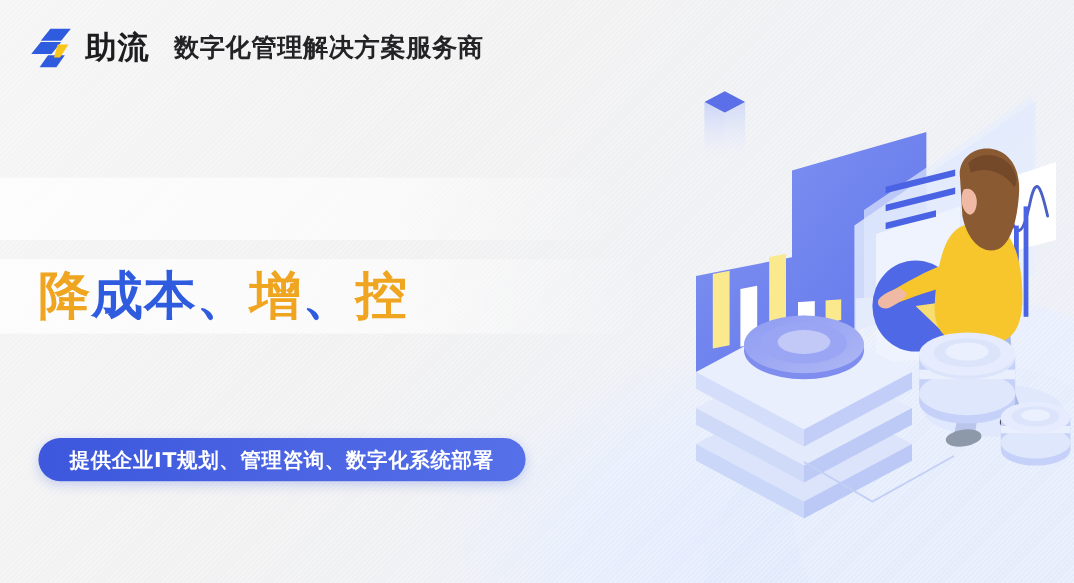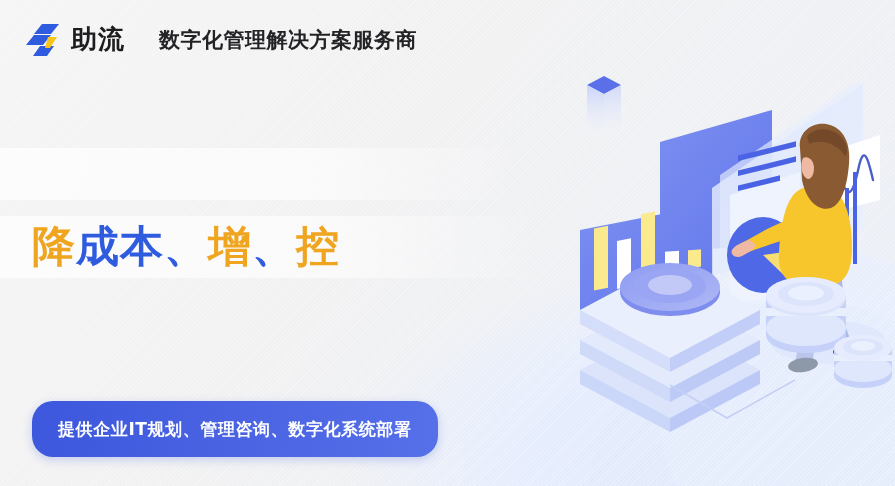--- a/index.html
+++ b/index.html
@@ -36,21 +36,21 @@
 
   
   .header { position:absolute; left:26px; top:22px; display:flex; align-items:center; z-index:20; }
   .logo-mark { width:38px; height:34px; position:relative; margin-right:7px; }
   .logo-text {
     font-size:26px; font-weight:bold; color:#1d1d1f; letter-spacing:1px;
     font-family:"DejaVu Sans","Liberation Sans",sans-serif;
     text-align:center;
   }
   .tagline {
-    margin-left:34px; font-size:21px; font-weight:bold; color:#232326; letter-spacing:.5px;
+    margin-left:20px; font-size:21px; font-weight:bold; color:#232326; letter-spacing:.5px;
     font-family:"DejaVu Sans","Liberation Sans",sans-serif;
   }
 
   
   .band {
     position:absolute; left:0;
     background:linear-gradient(90deg, rgba(255,255,255,.75) 0%, rgba(255,255,255,.62) 60%, rgba(255,255,255,0) 100%);
   }
   .band-1 { top:148px; width:520px; height:52px; }
   .band-2 { top:216px; width:540px; height:62px; }
@@ -67,29 +67,28 @@
     display:flex; align-items:center;
     font-size:43px; font-weight:bold; letter-spacing:1px;
     font-family:"DejaVu Sans","Liberation Sans",sans-serif; z-index:15;
   }
   .hl-accent { color:#efa51f; }
   .hl-blue   { color:#2f5bdf; }
 
   
   .pill {
     position:absolute; left:32px; top:365px;
-    height:56px; padding:0 26px;
+    height:36px; padding:0 26px;
     display:flex; align-items:center; justify-content:center;
     border-radius:21px;
     background:linear-gradient(95deg,#3d57dd 0%,#4862e2 45%,#5670e9 100%);
     color:#fff; font-size:17px; font-weight:bold; letter-spacing:.6px;
     font-family:"DejaVu Sans","Liberation Sans",sans-serif;
     box-shadow:0 3px 10px rgba(60,90,220,.25); z-index:15;
     white-space:nowrap;
-    margin-top:36px;
   }
 
   
   .illo { position:absolute; left:560px; top:40px; width:335px; height:446px; z-index:10; }
   .illo svg { display:block; }
 </style>
 </head>
 <body>
 
 <div class="banner">

